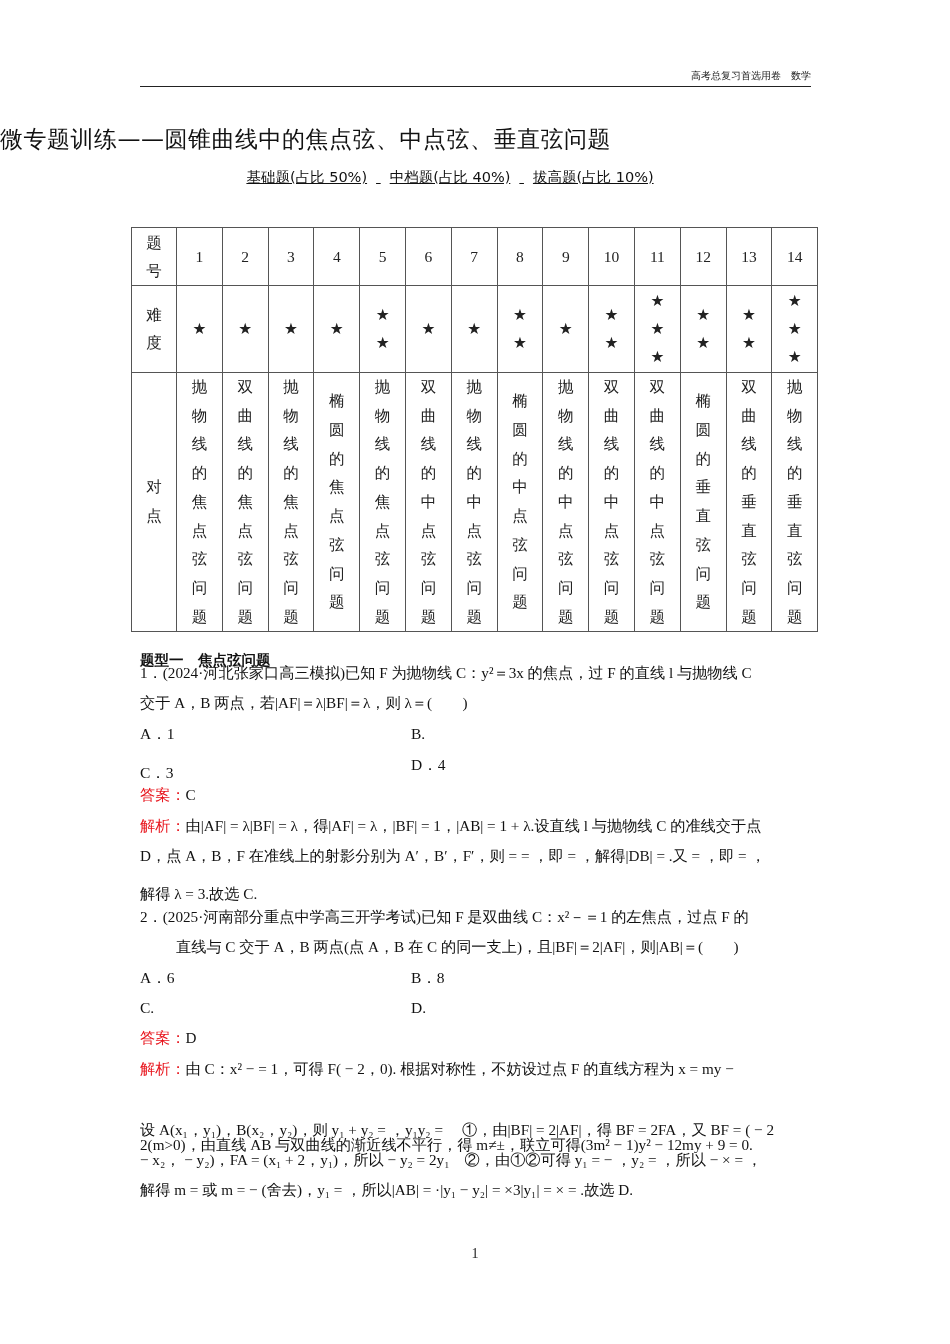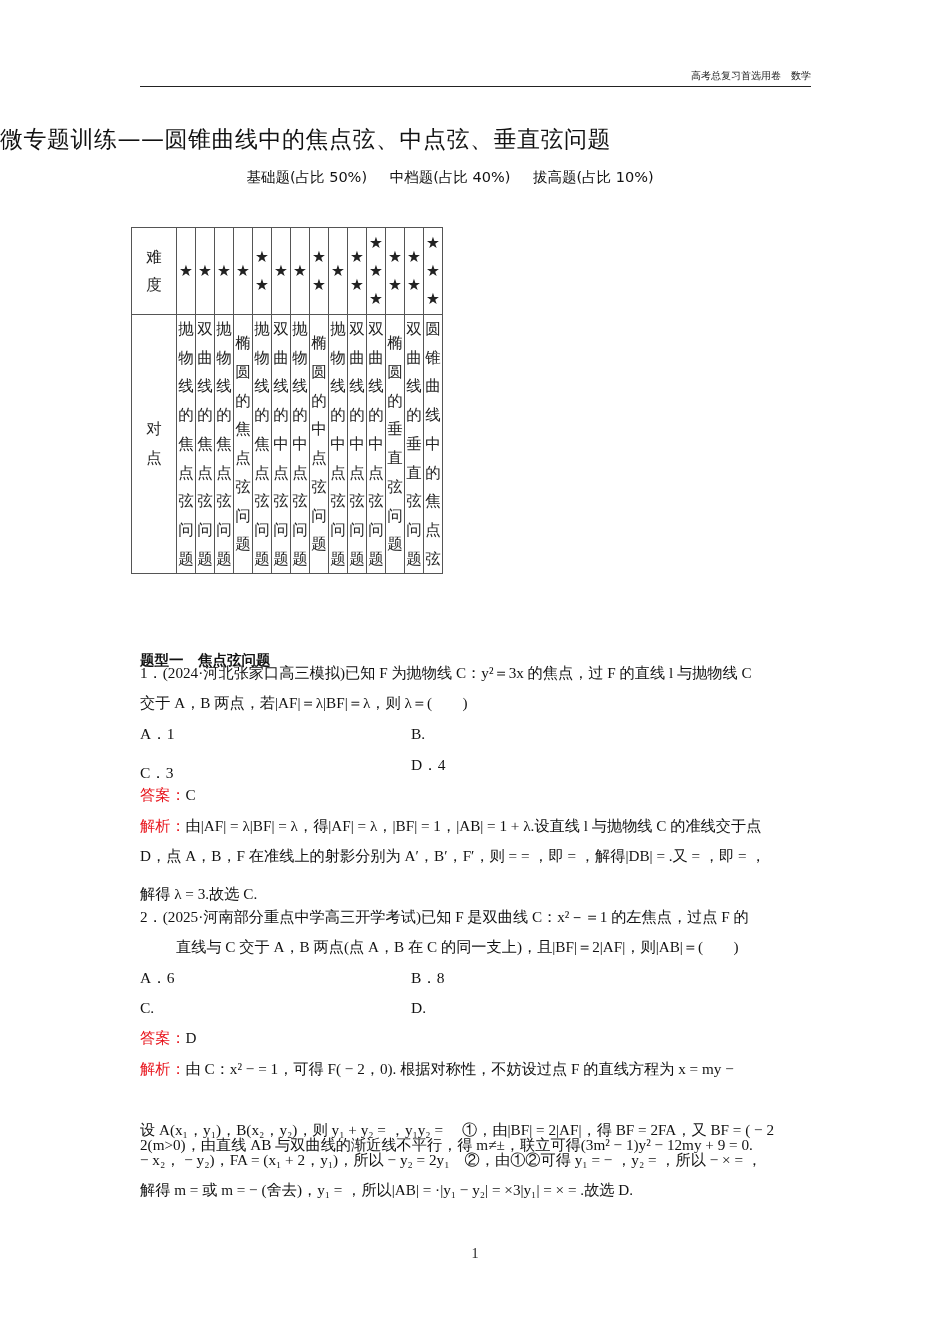--- a/index.html
+++ b/index.html
@@ -4,21 +4,21 @@
 <style>
   html, body { margin: 0; padding: 0; background: #ffffff; }
   body { width: 950px; height: 1344px; position: relative; overflow: hidden;
          font-family: "Liberation Serif", "DejaVu Serif", serif; color: #111; }
   .header { position: absolute; left: 140px; top: 66px; width: 671px; height: 20px;
             border-bottom: 1.5px solid #222; text-align: right; font-size: 10px; line-height: 20px;
             font-family: "DejaVu Sans", sans-serif; color: #222; }
   .title { position: absolute; left: 0; width: 950px; top: 124px; 
            font-family: "DejaVu Sans", sans-serif; font-size: 23px; letter-spacing: 0.5px; color: #111; }
   .subtitle { position: absolute; left: 0; width: 900px; top: 168px; text-align: center;
-              font-family: "DejaVu Sans", sans-serif; font-size: 14.5px; color: #111; }
+              font-family: "DejaVu Sans", sans-serif; font-size: 14.5px; color: #111; text-decoration: underline; }
   .subtitle span { margin: 0 9px; }
   table.grid { position: absolute; left: 131px; top: 227px; border-collapse: collapse; }
   table.grid td { border: 1.3px solid #555; text-align: center; vertical-align: middle;
                   padding: 0; font-size: 15.5px; color: #222; }
   td.hdr { width: 44px; font-family: "DejaVu Sans", sans-serif; font-size: 15px; line-height: 28px; }
   td.num { width: 44.8px; height: 57px; }
   td.star { height: 86px; font-size: 18px; line-height: 28px; }
   td.topic { height: 258px; font-family: "DejaVu Sans", sans-serif; font-size: 15px; line-height: 28.7px; }
   .vcol { display: inline-block; width: 18px; word-break: break-all; }
   .content { position: absolute; left: 140px; top: 632px; width: 680px; font-size: 15px; }
@@ -38,20 +38,37 @@
 <div class="title">微专题训练——圆锥曲线中的焦点弦、中点弦、垂直弦问题</div>
 
 <div class="subtitle">
   <span>基础题(占比 50%)</span>
   <span>中档题(占比 40%)</span>
   <span>拔高题(占比 10%)</span>
 </div>
 
 <table class="grid">
   <tbody>
+      <tr>
+    <td class="hdr"><span class="vcol">题号</span></td>
+    <td class="num">1</td>
+    <td class="num">2</td>
+    <td class="num">3</td>
+    <td class="num">4</td>
+    <td class="num">5</td>
+    <td class="num">6</td>
+    <td class="num">7</td>
+    <td class="num">8</td>
+    <td class="num">9</td>
+    <td class="num">10</td>
+    <td class="num">11</td>
+    <td class="num">12</td>
+    <td class="num">13</td>
+    <td class="num">14</td>
+  </tr>
   <tr>
     <td class="hdr star"><span class="vcol">难度</span></td>
     <td class="star"><span class="vcol">★</span></td>
     <td class="star"><span class="vcol">★</span></td>
     <td class="star"><span class="vcol">★</span></td>
     <td class="star"><span class="vcol">★</span></td>
     <td class="star"><span class="vcol">★★</span></td>
     <td class="star"><span class="vcol">★</span></td>
     <td class="star"><span class="vcol">★</span></td>
     <td class="star"><span class="vcol">★★</span></td>
@@ -70,21 +87,21 @@
     <td class="topic"><span class="vcol">椭圆的焦点弦问题</span></td>
     <td class="topic"><span class="vcol">抛物线的焦点弦问题</span></td>
     <td class="topic"><span class="vcol">双曲线的中点弦问题</span></td>
     <td class="topic"><span class="vcol">抛物线的中点弦问题</span></td>
     <td class="topic"><span class="vcol">椭圆的中点弦问题</span></td>
     <td class="topic"><span class="vcol">抛物线的中点弦问题</span></td>
     <td class="topic"><span class="vcol">双曲线的中点弦问题</span></td>
     <td class="topic"><span class="vcol">双曲线的中点弦问题</span></td>
     <td class="topic"><span class="vcol">椭圆的垂直弦问题</span></td>
     <td class="topic"><span class="vcol">双曲线的垂直弦问题</span></td>
-    <td class="topic"><span class="vcol">圆锥曲线中的焦点弦</span></td>
+    <td class="topic"><span class="vcol">抛物线的垂直弦问题</span></td>
   </tr>
 </tbody>
   </table>
 
 <div class="content">
   <div class="line sec" style="top:16px;">题型一　焦点弦问题</div>
 
   <div class="line" style="top:29px;">1．(2024·河北张家口高三模拟)已知 F 为抛物线 C：y²＝3x 的焦点，过 F 的直线 l 与抛物线 C</div>
   <div class="line" style="top:59px;">交于 A，B 两点，若|AF|＝λ|BF|＝λ，则 λ＝(　　)</div>
   <div class="opt" style="left:0; top:90px;">A．1</div>

